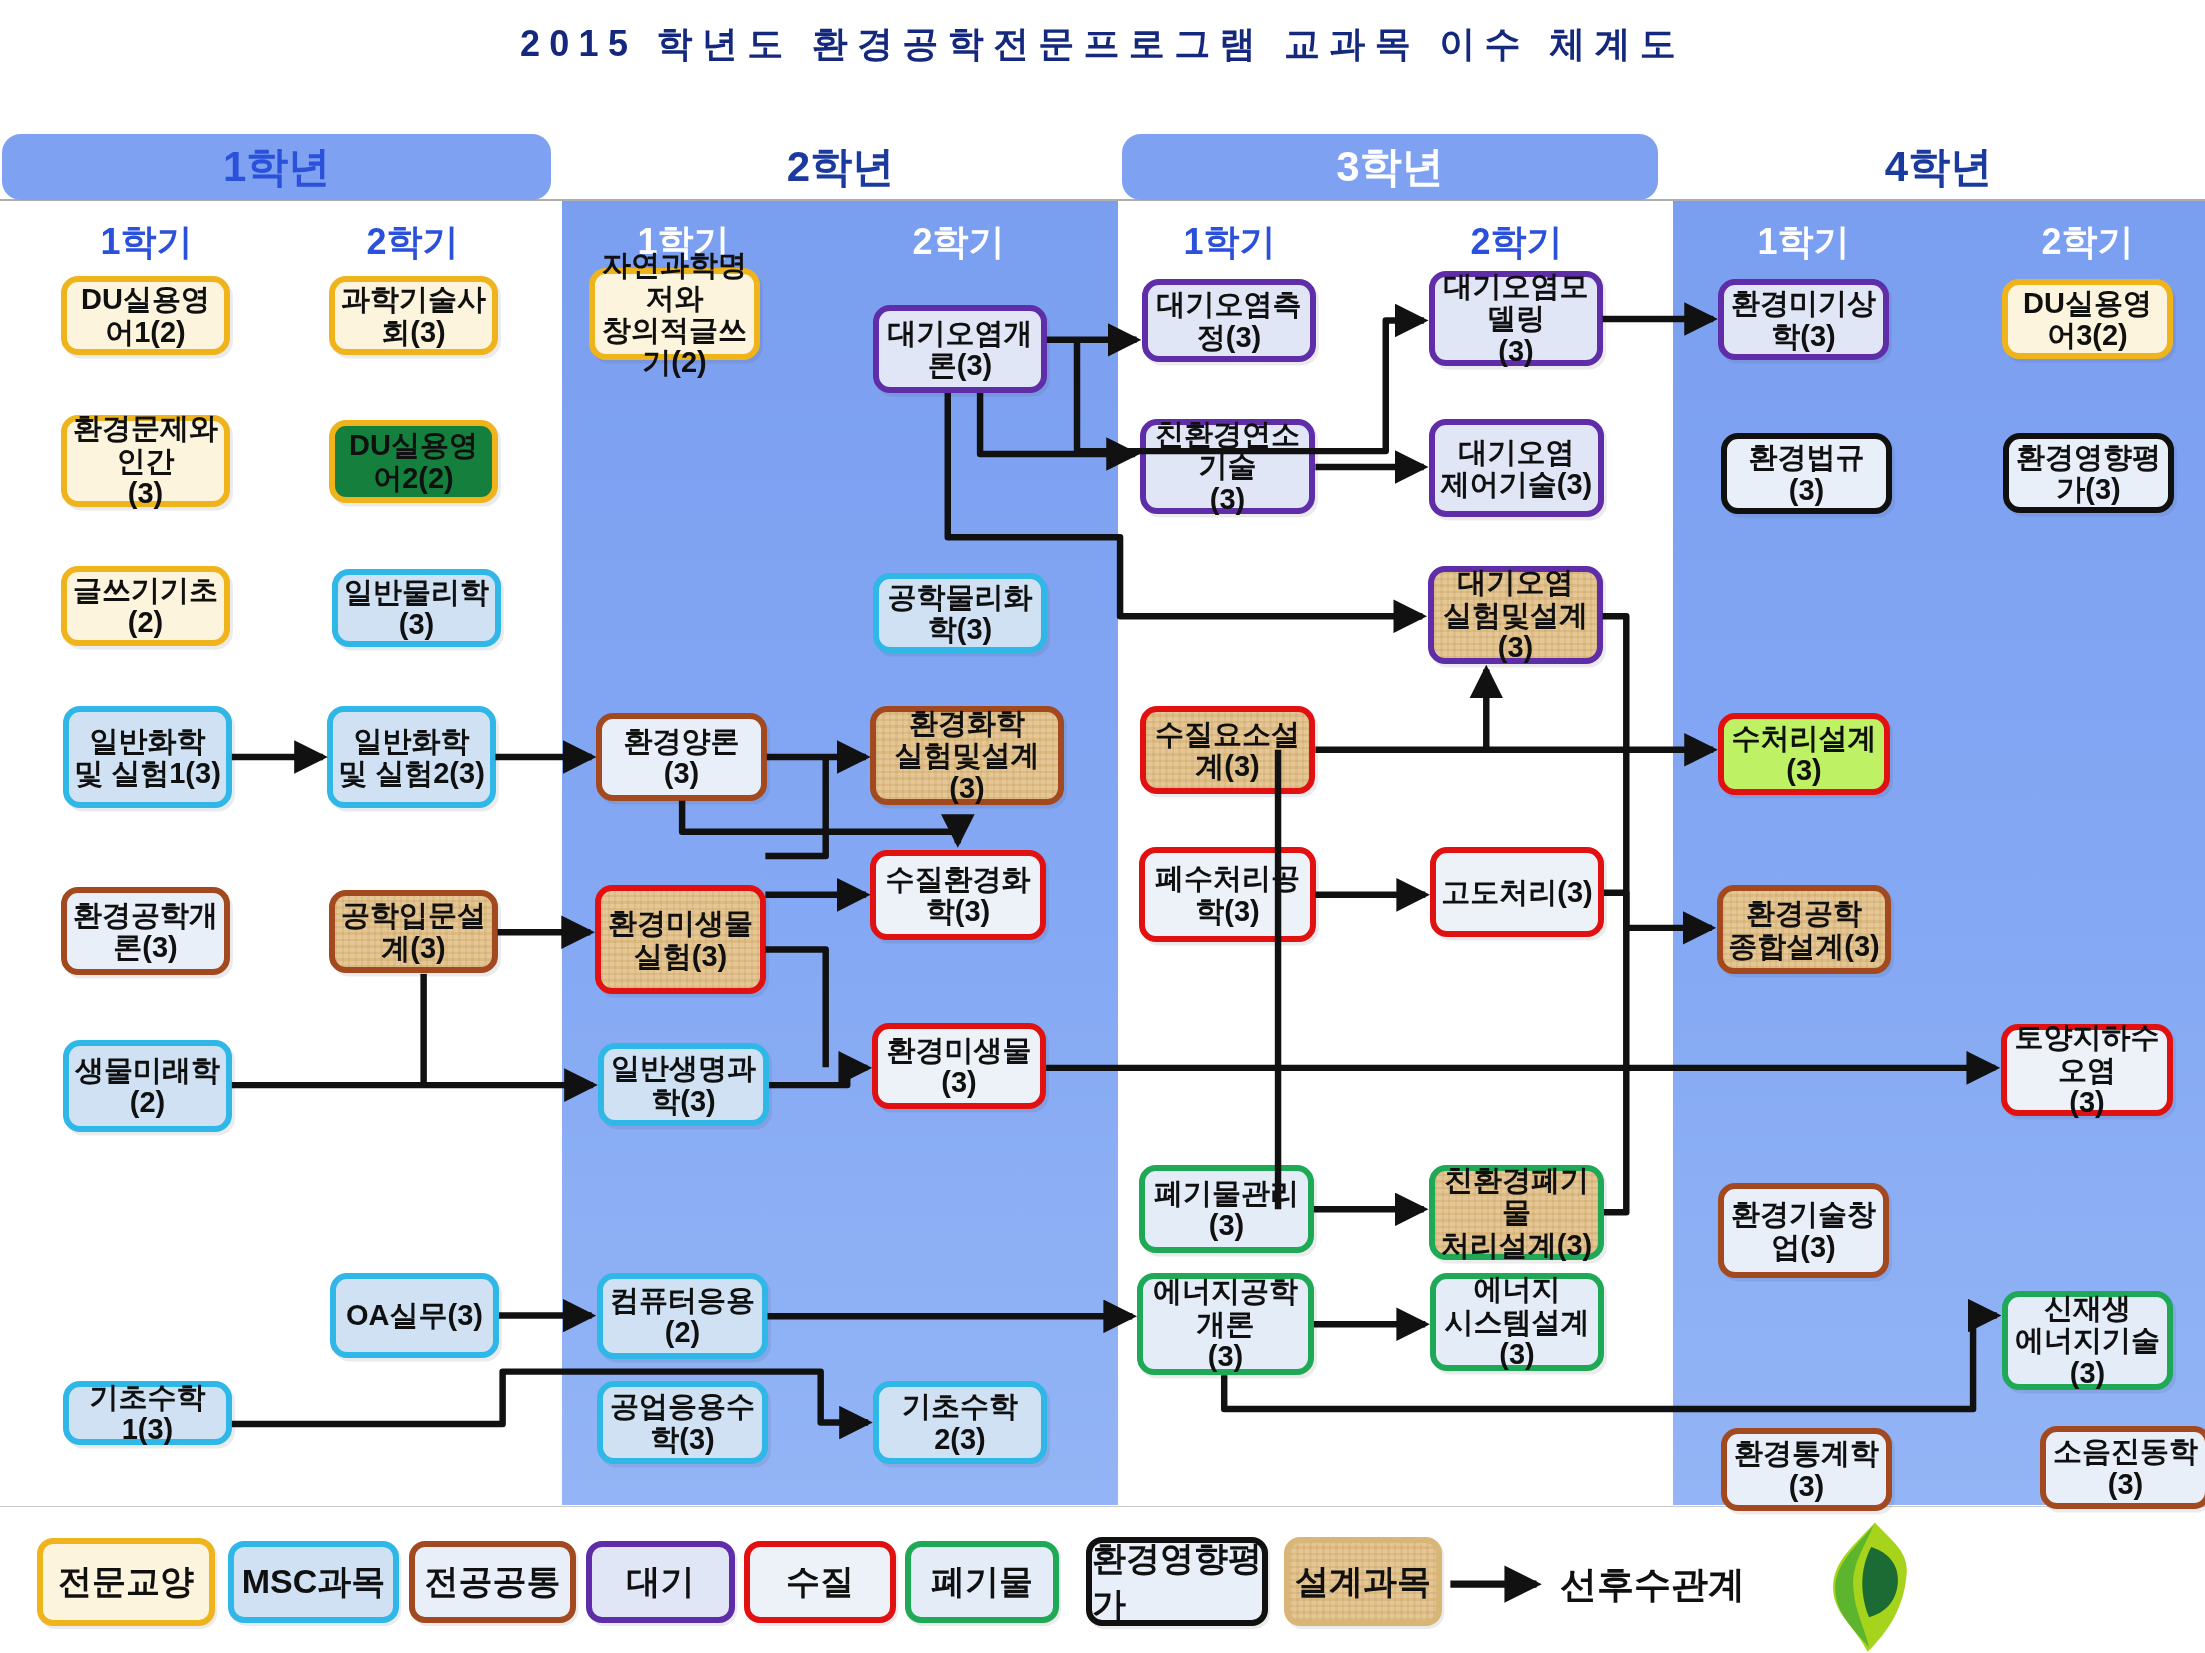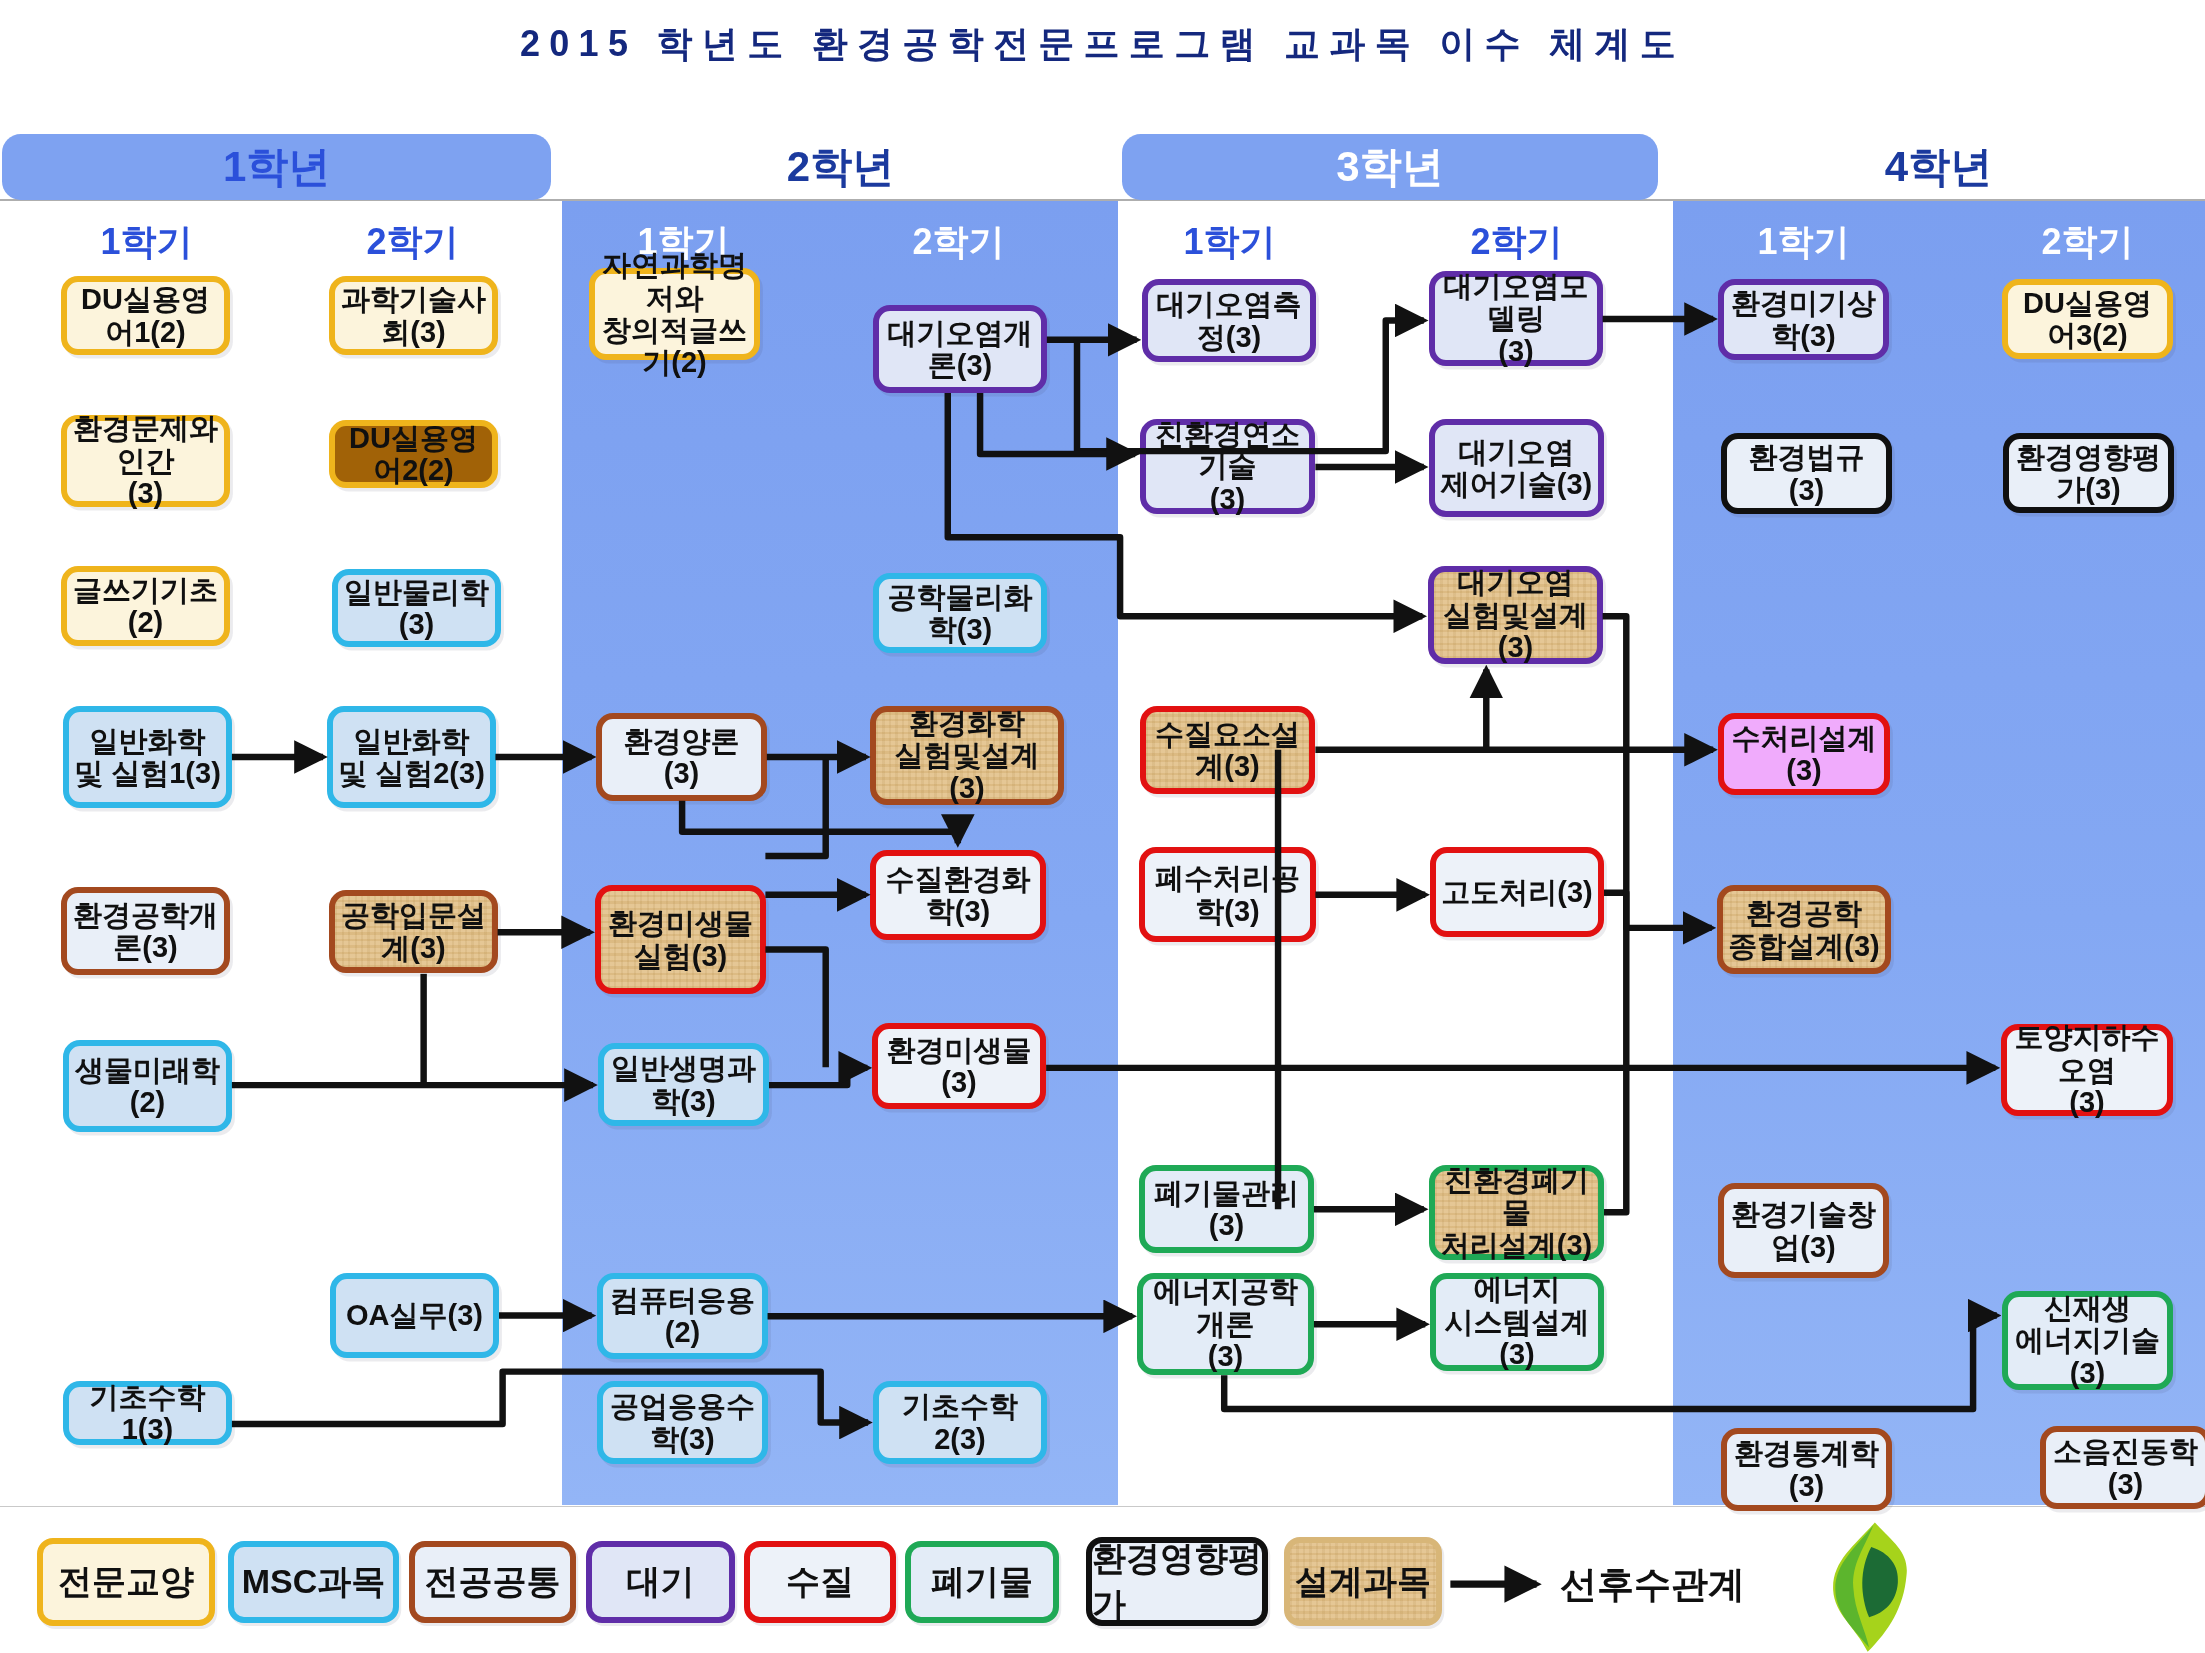--- a/index.html
+++ b/index.html
@@ -59,21 +59,21 @@
       <div class="course" style="left: 61px; top: 276px; width: 169px; height: 79px; border: 6.5px solid rgb(239, 180, 28); background: rgb(252, 244, 220);">DU실용영어1(2)</div>
       <div class="course" style="left: 61px; top: 415px; width: 169px; height: 92px; border: 6.5px solid rgb(239, 180, 28); background: rgb(252, 244, 220);">환경문제와인간
 (3)</div>
       <div class="course" style="left: 61px; top: 566px; width: 169px; height: 80px; border: 6.5px solid rgb(239, 180, 28); background: rgb(252, 244, 220);">글쓰기기초(2)</div>
       <div class="course" style="left: 63px; top: 706px; width: 169px; height: 102px; border: 6.5px solid rgb(47, 183, 232); background: rgb(207, 225, 243);">일반화학
 및  실험1(3)</div>
       <div class="course" style="left: 61px; top: 887px; width: 169px; height: 88px; border: 6.5px solid rgb(163, 73, 31); background: rgb(233, 239, 248);">환경공학개론(3)</div>
       <div class="course" style="left: 63px; top: 1040px; width: 169px; height: 92px; border: 6.5px solid rgb(47, 183, 232); background: rgb(207, 225, 243);">생물미래학(2)</div>
       <div class="course" style="left: 63px; top: 1381px; width: 169px; height: 64px; border: 6.5px solid rgb(47, 183, 232); background: rgb(207, 225, 243);">기초수학1(3)</div>
       <div class="course" style="left: 329px; top: 276px; width: 169px; height: 79px; border: 6.5px solid rgb(239, 180, 28); background: rgb(252, 244, 220);">과학기술사회(3)</div>
-      <div class="course" style="left: 329px; top: 420px; width: 169px; height: 68px; border: 6.5px solid rgb(239, 180, 28); background: #a16207;">DU실용영어2(2)</div>
+      <div class="course" style="left: 329px; top: 420px; width: 169px; height: 83px; border: 6.5px solid rgb(239, 180, 28); background: #15803d;">DU실용영어2(2)</div>
       <div class="course" style="left: 332px; top: 569px; width: 169px; height: 78px; border: 6.5px solid rgb(47, 183, 232); background: rgb(207, 225, 243);">일반물리학(3)</div>
       <div class="course" style="left: 327px; top: 706px; width: 169px; height: 102px; border: 6.5px solid rgb(47, 183, 232); background: rgb(207, 225, 243);">일반화학
 및  실험2(3)</div>
       <div class="course design-fill" style="left: 329px; top: 890px; width: 169px; height: 83px; border: 6.5px solid rgb(163, 73, 31);">공학입문설계(3)</div>
       <div class="course" style="left: 330px; top: 1273px; width: 169px; height: 85px; border: 6.5px solid rgb(47, 183, 232); background: rgb(207, 225, 243);">OA실무(3)</div>
       <div class="course" style="left: 589px; top: 268px; width: 171px; height: 92px; border: 6.5px solid rgb(239, 180, 28); background: rgb(252, 244, 220);">자연과학명저와
 창의적글쓰기(2)</div>
       <div class="course" style="left: 596px; top: 713px; width: 171px; height: 88px; border: 6.5px solid rgb(163, 73, 31); background: rgb(233, 239, 248);">환경양론(3)</div>
       <div class="course design-fill" style="left: 595px; top: 885px; width: 171px; height: 109px; border: 6.5px solid rgb(226, 17, 17);">환경미생물
 실험(3)</div>
@@ -101,21 +101,21 @@
 제어기술(3)</div>
       <div class="course design-fill" style="left: 1428px; top: 566px; width: 175px; height: 98px; border: 6.5px solid rgb(95, 45, 168);">대기오염
 실험및설계(3)</div>
       <div class="course" style="left: 1430px; top: 847px; width: 174px; height: 90px; border: 6.5px solid rgb(226, 17, 17); background: rgb(237, 242, 249);">고도처리(3)</div>
       <div class="course design-fill" style="left: 1429px; top: 1165px; width: 175px; height: 95px; border: 6.5px solid rgb(31, 169, 86);">친환경폐기물
 처리설계(3)</div>
       <div class="course" style="left: 1430px; top: 1273px; width: 174px; height: 98px; border: 6.5px solid rgb(31, 169, 86); background: rgb(227, 236, 247);">에너지
 시스템설계(3)</div>
       <div class="course" style="left: 1718px; top: 279px; width: 171px; height: 81px; border: 6.5px solid rgb(95, 45, 168); background: rgb(224, 230, 246);">환경미기상학(3)</div>
       <div class="course" style="left: 1721px; top: 433px; width: 171px; height: 81px; border: 6.5px solid rgb(16, 16, 16); background: rgb(233, 239, 248);">환경법규(3)</div>
-      <div class="course" style="left: 1718px; top: 713px; width: 172px; height: 82px; border: 6.5px solid rgb(226, 17, 17); background: #f0abfc;">수처리설계(3)</div>
+      <div class="course" style="left: 1718px; top: 713px; width: 172px; height: 82px; border: 6.5px solid rgb(226, 17, 17); background: #bef264;">수처리설계(3)</div>
       <div class="course design-fill" style="left: 1717px; top: 885px; width: 174px; height: 89px; border: 6.5px solid rgb(163, 73, 31);">환경공학
 종합설계(3)</div>
       <div class="course" style="left: 1718px; top: 1183px; width: 171px; height: 95px; border: 6.5px solid rgb(163, 73, 31); background: rgb(233, 239, 248);">환경기술창업(3)</div>
       <div class="course" style="left: 1721px; top: 1428px; width: 171px; height: 83px; border: 6.5px solid rgb(163, 73, 31); background: rgb(233, 239, 248);">환경통계학(3)</div>
       <div class="course" style="left: 2002px; top: 279px; width: 171px; height: 80px; border: 6.5px solid rgb(239, 180, 28); background: rgb(252, 244, 220);">DU실용영어3(2)</div>
       <div class="course" style="left: 2003px; top: 433px; width: 171px; height: 80px; border: 6.5px solid rgb(16, 16, 16); background: rgb(233, 239, 248);">환경영향평가(3)</div>
       <div class="course" style="left: 2001px; top: 1024px; width: 172px; height: 92px; border: 6.5px solid rgb(226, 17, 17); background: rgb(237, 242, 249);">토양지하수오염
 (3)</div>
       <div class="course" style="left: 2002px; top: 1291px; width: 171px; height: 99px; border: 6.5px solid rgb(31, 169, 86); background: rgb(227, 236, 247);">신재생
 에너지기술(3)</div>

